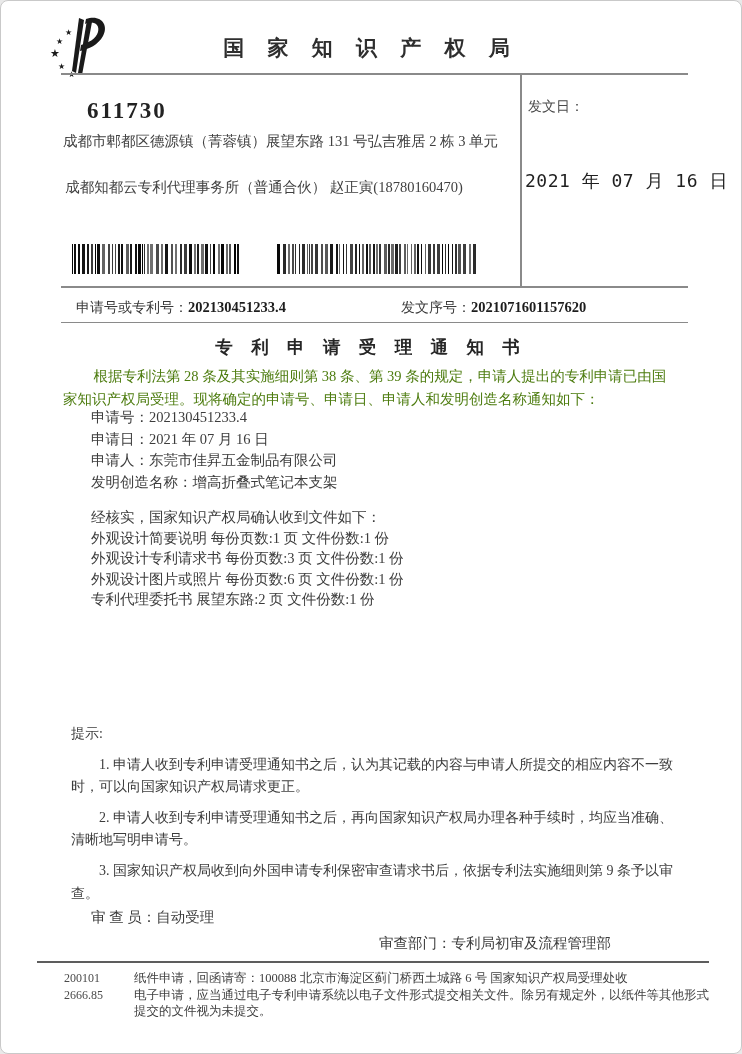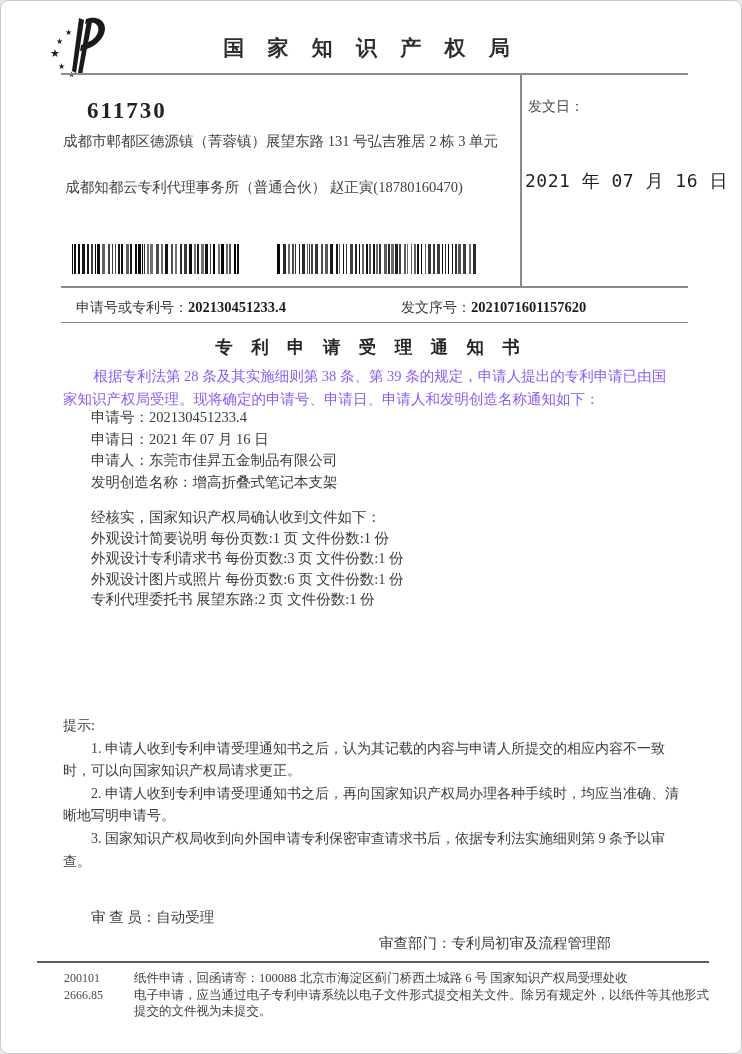--- a/index.html
+++ b/index.html
@@ -25,27 +25,27 @@
   }
   .barcode { position:absolute; height:30px; font-size:0; overflow:hidden; }
   .barcode i { display:inline-block; height:100%; background:#000; vertical-align:top; }
   .ref { font-size:14px; color:#3a3a3a; }
   .ref b { font-family:"Liberation Serif",serif; font-size:14.5px; color:#1d1d1d; }
   .doc-title {
     position:absolute; left:0; top:334px; width:100%; text-align:center;
     font-size:17.5px; font-weight:bold; letter-spacing:7px; color:#262626;
   }
   .para {
-    position:absolute; font-size:14.5px; line-height:23px; color:#8b5cf6;
+    position:absolute; font-size:14.5px; line-height:23px; color:#4d7c0f;
     text-indent:2.1em; white-space:normal;
   }
   .lines { position:absolute; font-size:14.5px; color:#3c3c3c; }
   .lines p { margin:0; }
   .notes { position:absolute; font-size:14px; line-height:22.6px; color:#3c3c3c; }
-  .notes p { margin:0; }
+  .notes p { margin:8px; }
   .notes .indent { text-indent:2em; }
   .exam { font-size:14.5px; color:#3c3c3c; }
   .footer-codes { font-size:12px; line-height:16.5px; color:#4a4a4a; }
   .footer-codes p { margin:0; }
   .footer-text { position:absolute; font-size:12.5px; line-height:16.5px; color:#3f3f3f; }
   .footer-text p { margin:0; white-space:normal; }
   .logo { position:absolute; left:48px; top:12px; }
 </style>
 </head>
 <body>

